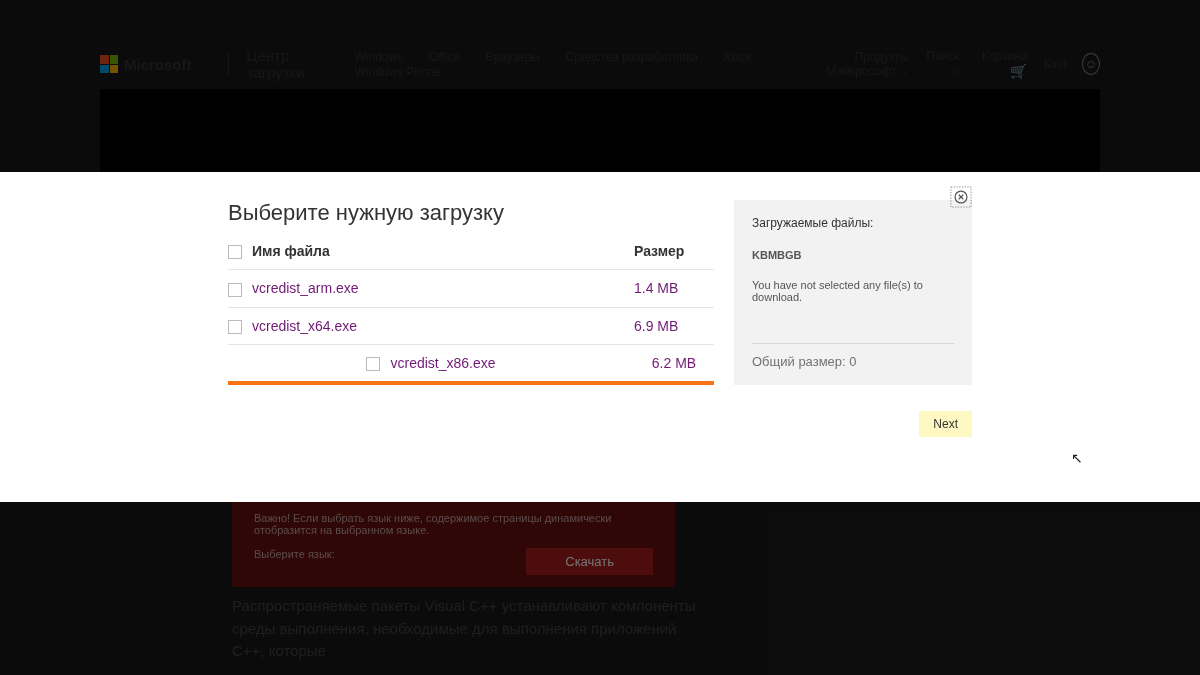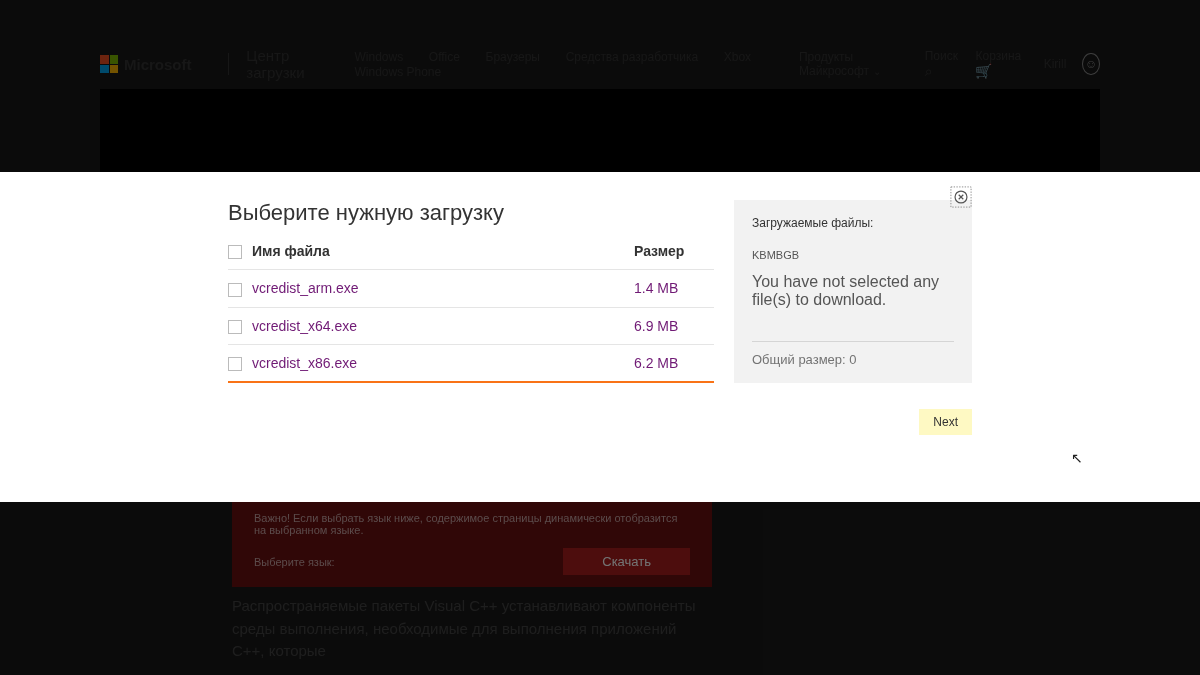--- a/index.html
+++ b/index.html
@@ -8,49 +8,49 @@
 .page-dim { position: absolute; inset: 0; background: rgba(0,0,0,0.55); z-index: 10; }
 .topbar { position: absolute; top: 40px; left: 0; right: 0; height: 48px; display: flex; align-items: center; padding: 0 100px; font-size: 13px; color: #333; }
 .ms-logo { display: flex; align-items: center; gap: 6px; margin-right: 18px; }
 .ms-grid { width: 18px; height: 18px; display: grid; grid-template: 1fr 1fr / 1fr 1fr; gap: 1px; }
 .ms-grid span:nth-child(1){background:#f25022;} .ms-grid span:nth-child(2){background:#7fba00;}
 .ms-grid span:nth-child(3){background:#00a4ef;} .ms-grid span:nth-child(4){background:#ffb900;}
 .ms-name { font-weight: 600; font-size: 15px; }
 .vdiv { width: 1px; height: 22px; background: #333; margin: 0 18px; }
 .brand-sub { font-size: 15px; margin-right: 20px; }
 .nav a { color: #333; text-decoration: none; margin-right: 22px; font-size: 12px; }
-.topbar-right { margin-left: auto; display: flex; align-items: center; gap: 16px; font-size: 12px; }
+.topbar-right { margin-left: auto; display: flex; align-items: center; gap: 16px; font-size: 12px; text-align: right; }
 .chev { font-size: 10px; margin-left: 4px; }
 .search-ic, .cart-ic, .avatar-ic { font-size: 14px; }
 .avatar-ic { width: 22px; height: 22px; border: 1px solid #888; border-radius: 50%; display: inline-flex; align-items: center; justify-content: center; font-size: 12px; color: #888; }
 
 .hero { position: absolute; top: 89px; left: 100px; right: 100px; height: 400px; background: #000; }
 
-.mid-strip { position: absolute; top: 500px; left: 232px; width: 480px; background: #6b1010; padding: 12px 22px; color: #c9a5a5; font-size: 11px; }
-.mid-strip .row { display: flex; align-items: center; margin-top: 12px; }
+.mid-strip { position: absolute; top: 500px; left: 232px; width: 443px; background: #6b1010; padding: 12px 22px; color: #c9a5a5; font-size: 11px; }
+.mid-strip .row { display: flex; margin-top: 12px; }
 .mid-strip select { width: 175px; height: 24px; font-size: 12px; background: #fff; border: 1px solid #888; }
 .dl-btn { background: #aa1e1e; color: #fff; padding: 6px 39px; font-size: 13px; border: none; margin-left: auto; }
 
 .desc-block { position: absolute; top: 595px; left: 232px; width: 480px; color: #444; font-size: 15px; line-height: 1.5; font-weight: 300; }
 
 
 .modal { position: absolute; top: 172px; left: 0; right: 0; background: #fff; z-index: 50; padding: 0; min-height: 330px; }
 .modal-inner { display: flex; padding: 28px 228px 26px 228px; gap: 20px; position: relative; }
 .modal-left { flex: 1; }
 .modal-title { font-size: 22px; font-weight: 300; color: #333; margin-bottom: 11px; }
 .tbl { width: 100%; border-collapse: collapse; font-size: 14px; }
 .tbl th { text-align: left; font-weight: 600; padding: 6px 0 10px; color: #333; }
 .tbl th.sz { width: 80px; }
 .tbl td { padding: 10px 0; border-top: 1px solid #e5e5e5; color: #701a75; }
-.tbl tr:last-child td { border-bottom: 2px solid #f97316; }
+.tbl tr:last-child td { border-bottom: 4px solid #f97316; text-align: center; }
 .chk { width: 14px; height: 14px; border: 1px solid #bbb; display: inline-block; vertical-align: middle; margin-right: 10px; }
 .modal-right { width: 238px; background: #f2f2f2; padding: 16px 18px; font-size: 12px; color: #333; display: flex; flex-direction: column; }
 .mr-title { font-size: 12px; color: #333; margin-bottom: 19px; }
-.mr-sub { font-size: 11px; color: #555; }
-.mr-msg { margin-top: 12px; font-size: 16px; color: #555; }
+.mr-sub { font-size: 11px; color: #555; font-weight: bold; }
+.mr-msg { margin-top: 18px; font-size: 11px; color: #555; }
 .mr-div { height: 1px; background: #d5d5d5; margin-top: auto; }
 .mr-total { font-size: 13px; color: #737373; padding-top: 10px; }
 .close-btn { position: absolute; top: 14px; right: 228px; width: 22px; height: 22px; }
 .close-btn svg { width: 22px; height: 22px; }
 .modal-footer { display: flex; justify-content: flex-end; padding: 0 228px 14px; }
 .next-btn { background: #fef9c3; border: none; padding: 6px 14px; font-size: 12px; color: #333; cursor: pointer; }
 
 .cursor { position: absolute; top: 450px; left: 1071px; z-index: 100; font-size: 14px; color: #222; }
 </style>
 </head>

